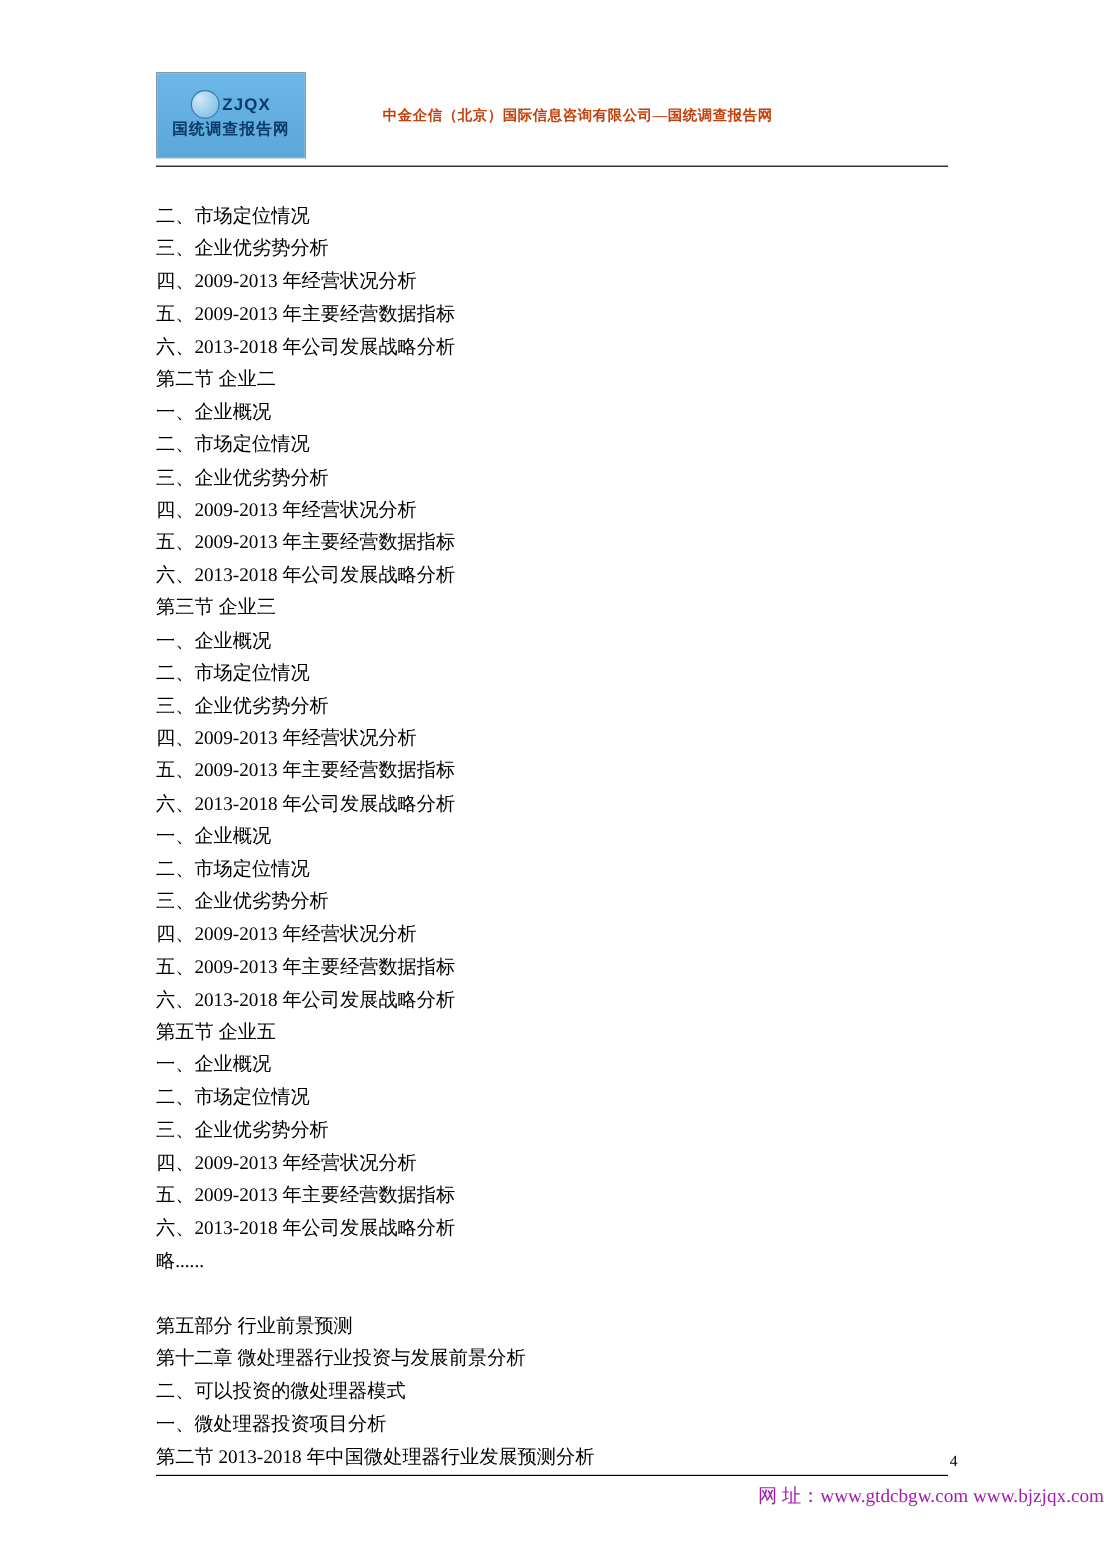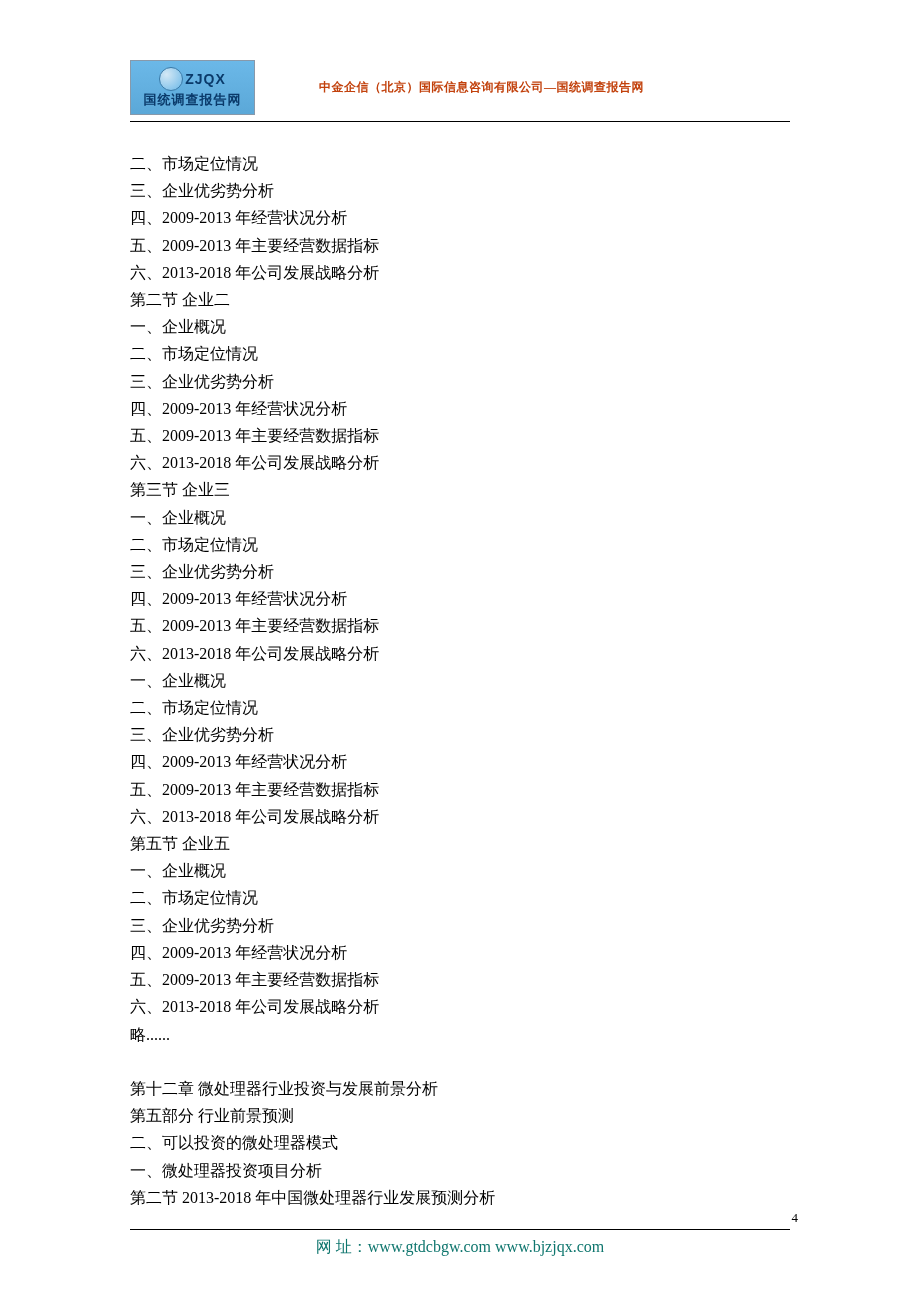--- a/index.html
+++ b/index.html
@@ -21,21 +21,21 @@
       position: relative;
       height: 100%;
     }
     .header {
       display: flex;
       align-items: center;
       margin-bottom: 6px;
     }
     .logo {
       width: 125px;
-      height: 55px;
+      height: 72px;
       background: linear-gradient(180deg, #6bb8e8 0%, #5ba8d8 100%);
       border: 1px solid #8899aa;
       position: relative;
       display: flex;
       flex-direction: column;
       align-items: center;
       justify-content: center;
     }
     .logo-top {
       display: flex;
@@ -100,23 +100,23 @@
       bottom: 76px;
       right: 122px;
       font-size: 13px;
       color: #000000;
     }
     .footer-text {
       position: absolute;
       bottom: 44px;
       left: 0;
       right: 0;
-      text-align: center;
+      text-align: right;
       font-size: 16px;
-      color: #0f766e;
+      color: #a21caf;
     }
   </style>
 </head>
 <body>
 
 <div class="page">
   <div class="header">
     <div class="logo">
       <div class="logo-top">
         <div class="logo-globe"></div>
@@ -156,22 +156,22 @@
     <span class="content-line">六、2013-2018 年公司发展战略分析</span>
     <span class="content-line">第五节  企业五</span>
     <span class="content-line">一、企业概况</span>
     <span class="content-line">二、市场定位情况</span>
     <span class="content-line">三、企业优劣势分析</span>
     <span class="content-line">四、2009-2013 年经营状况分析</span>
     <span class="content-line">五、2009-2013 年主要经营数据指标</span>
     <span class="content-line">六、2013-2018 年公司发展战略分析</span>
     <span class="content-line">略......</span>
     <div class="blank-line"></div>
+    <span class="content-line">第五部分  行业前景预测</span>
     <span class="content-line">第十二章  微处理器行业投资与发展前景分析</span>
-    <span class="content-line">第五部分  行业前景预测</span>
     <span class="content-line">二、可以投资的微处理器模式</span>
     <span class="content-line">一、微处理器投资项目分析</span>
     <span class="content-line">第二节  2013-2018 年中国微处理器行业发展预测分析</span>
   </div>
 
   <hr class="footer-line">
   <div class="page-number">4</div>
   <div class="footer-text">网  址：www.gtdcbgw.com      www.bjzjqx.com</div>
 </div>
 

